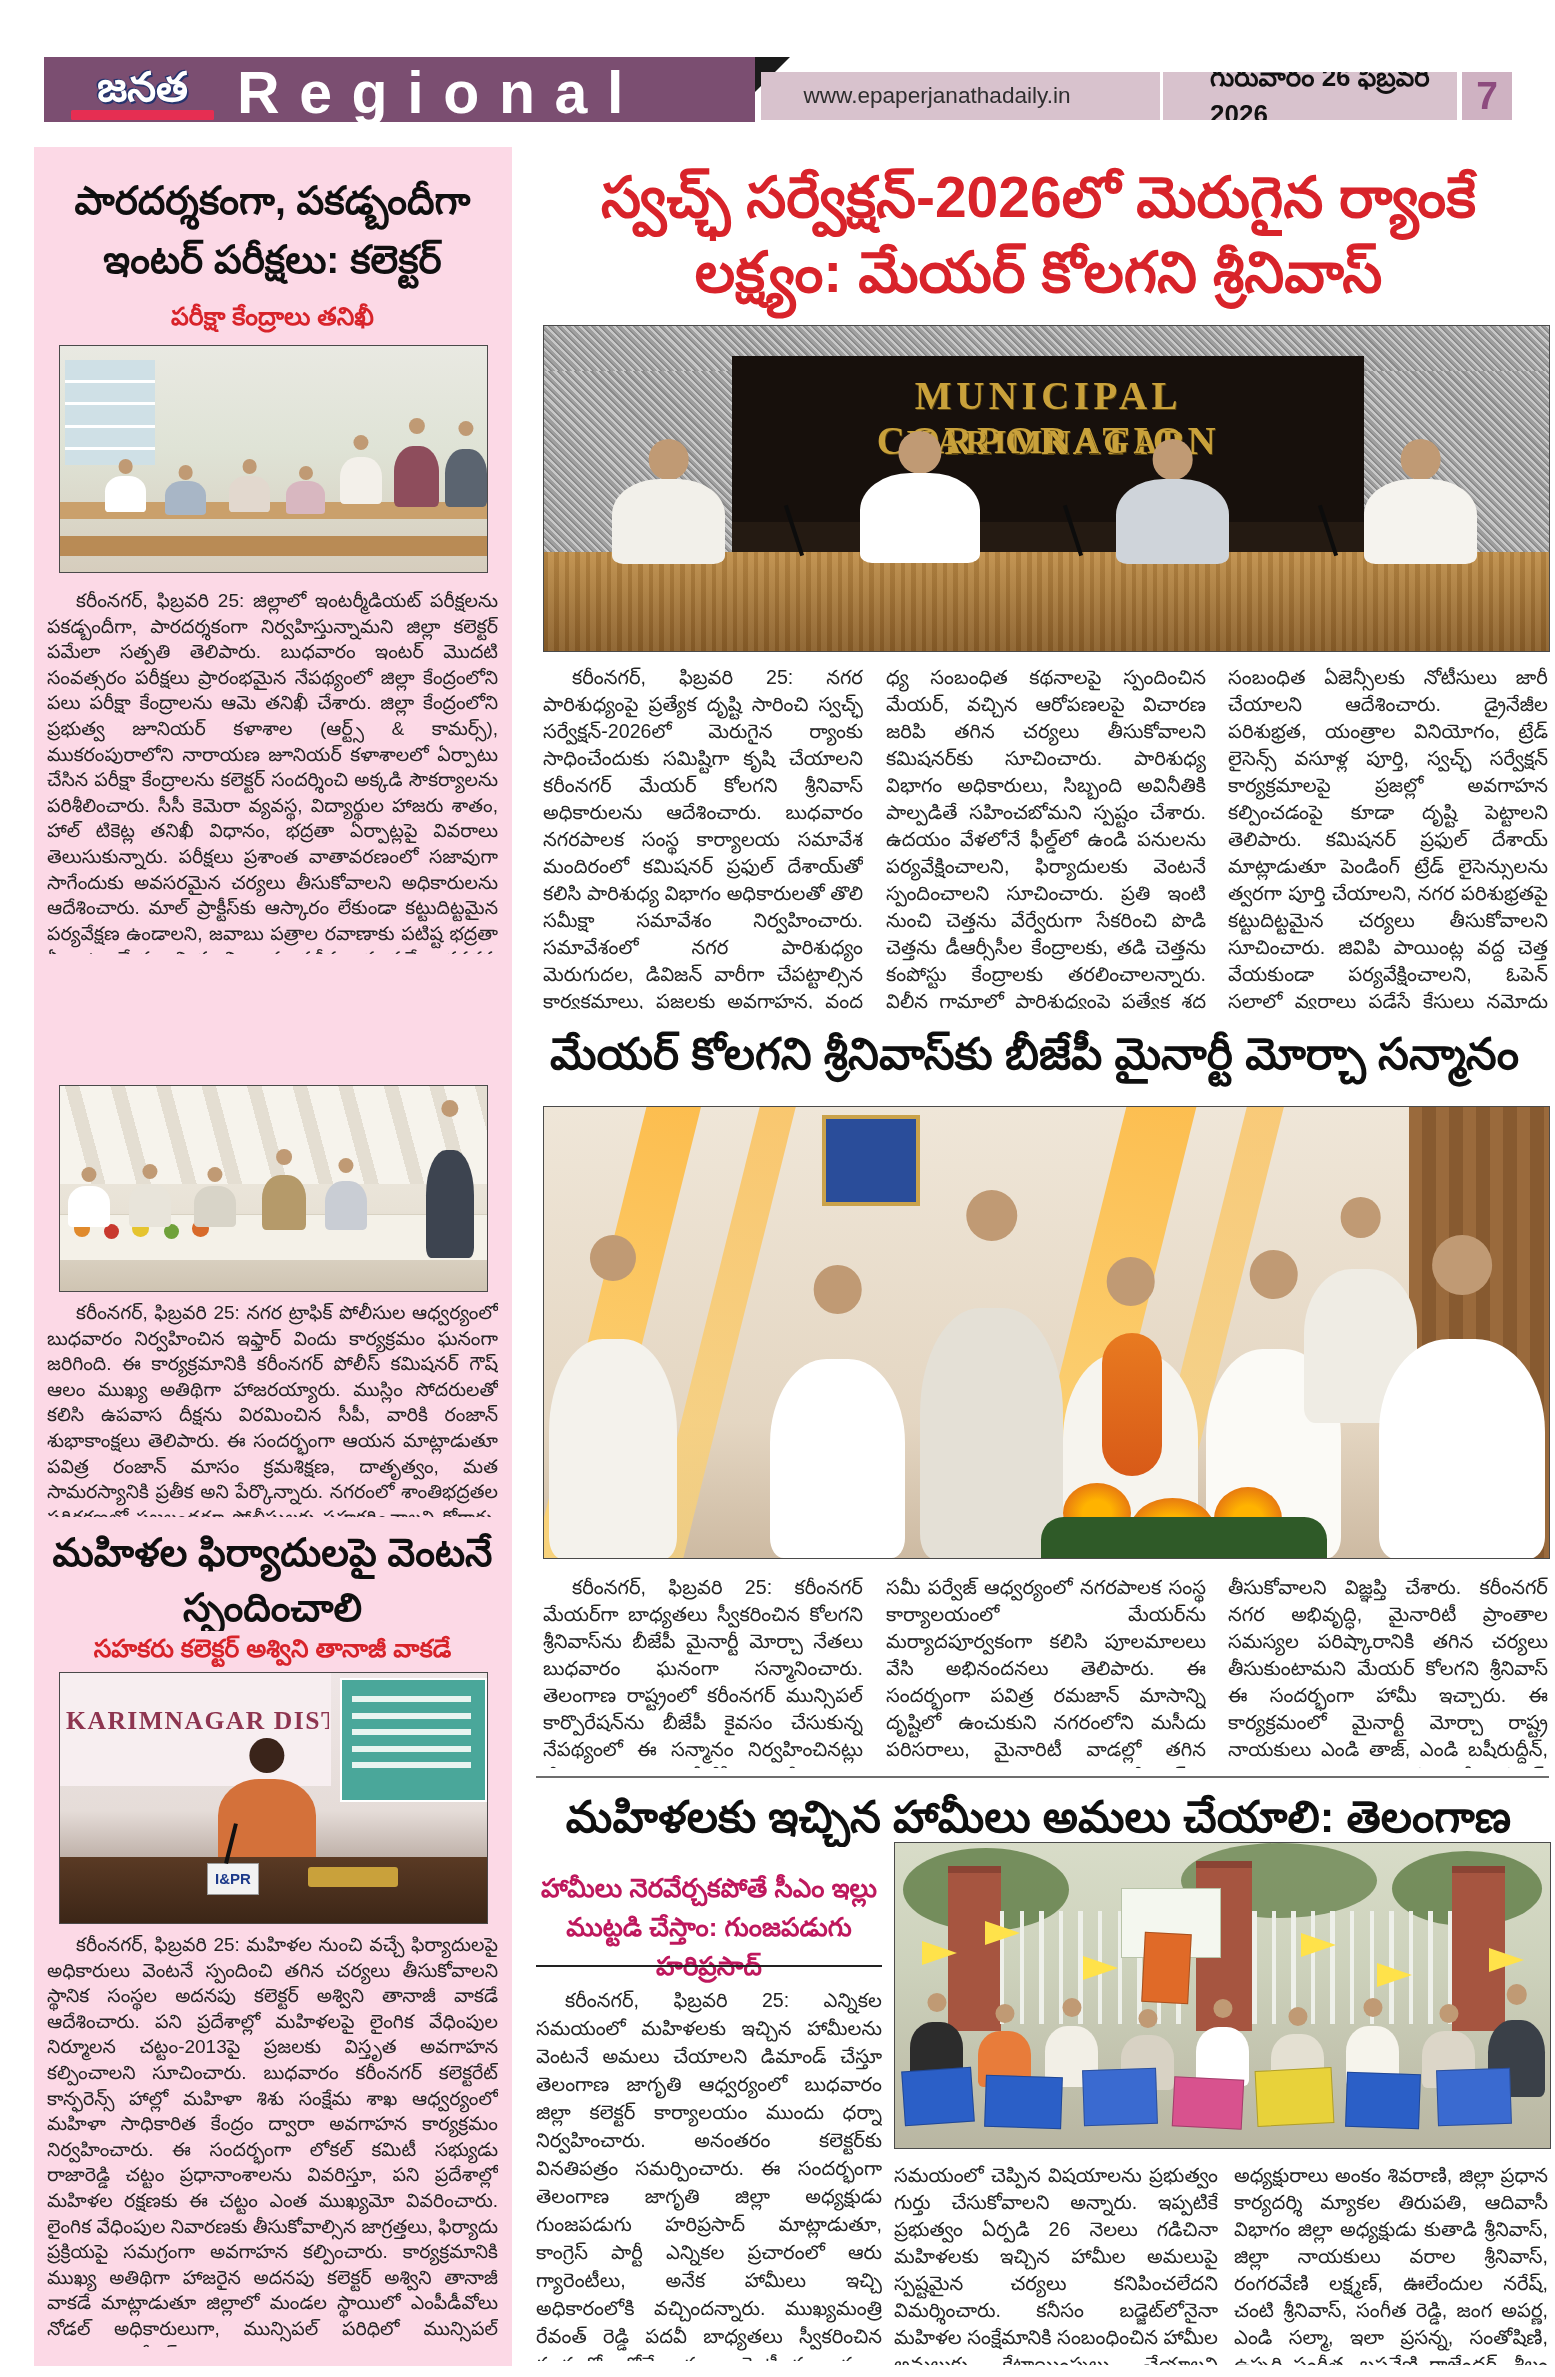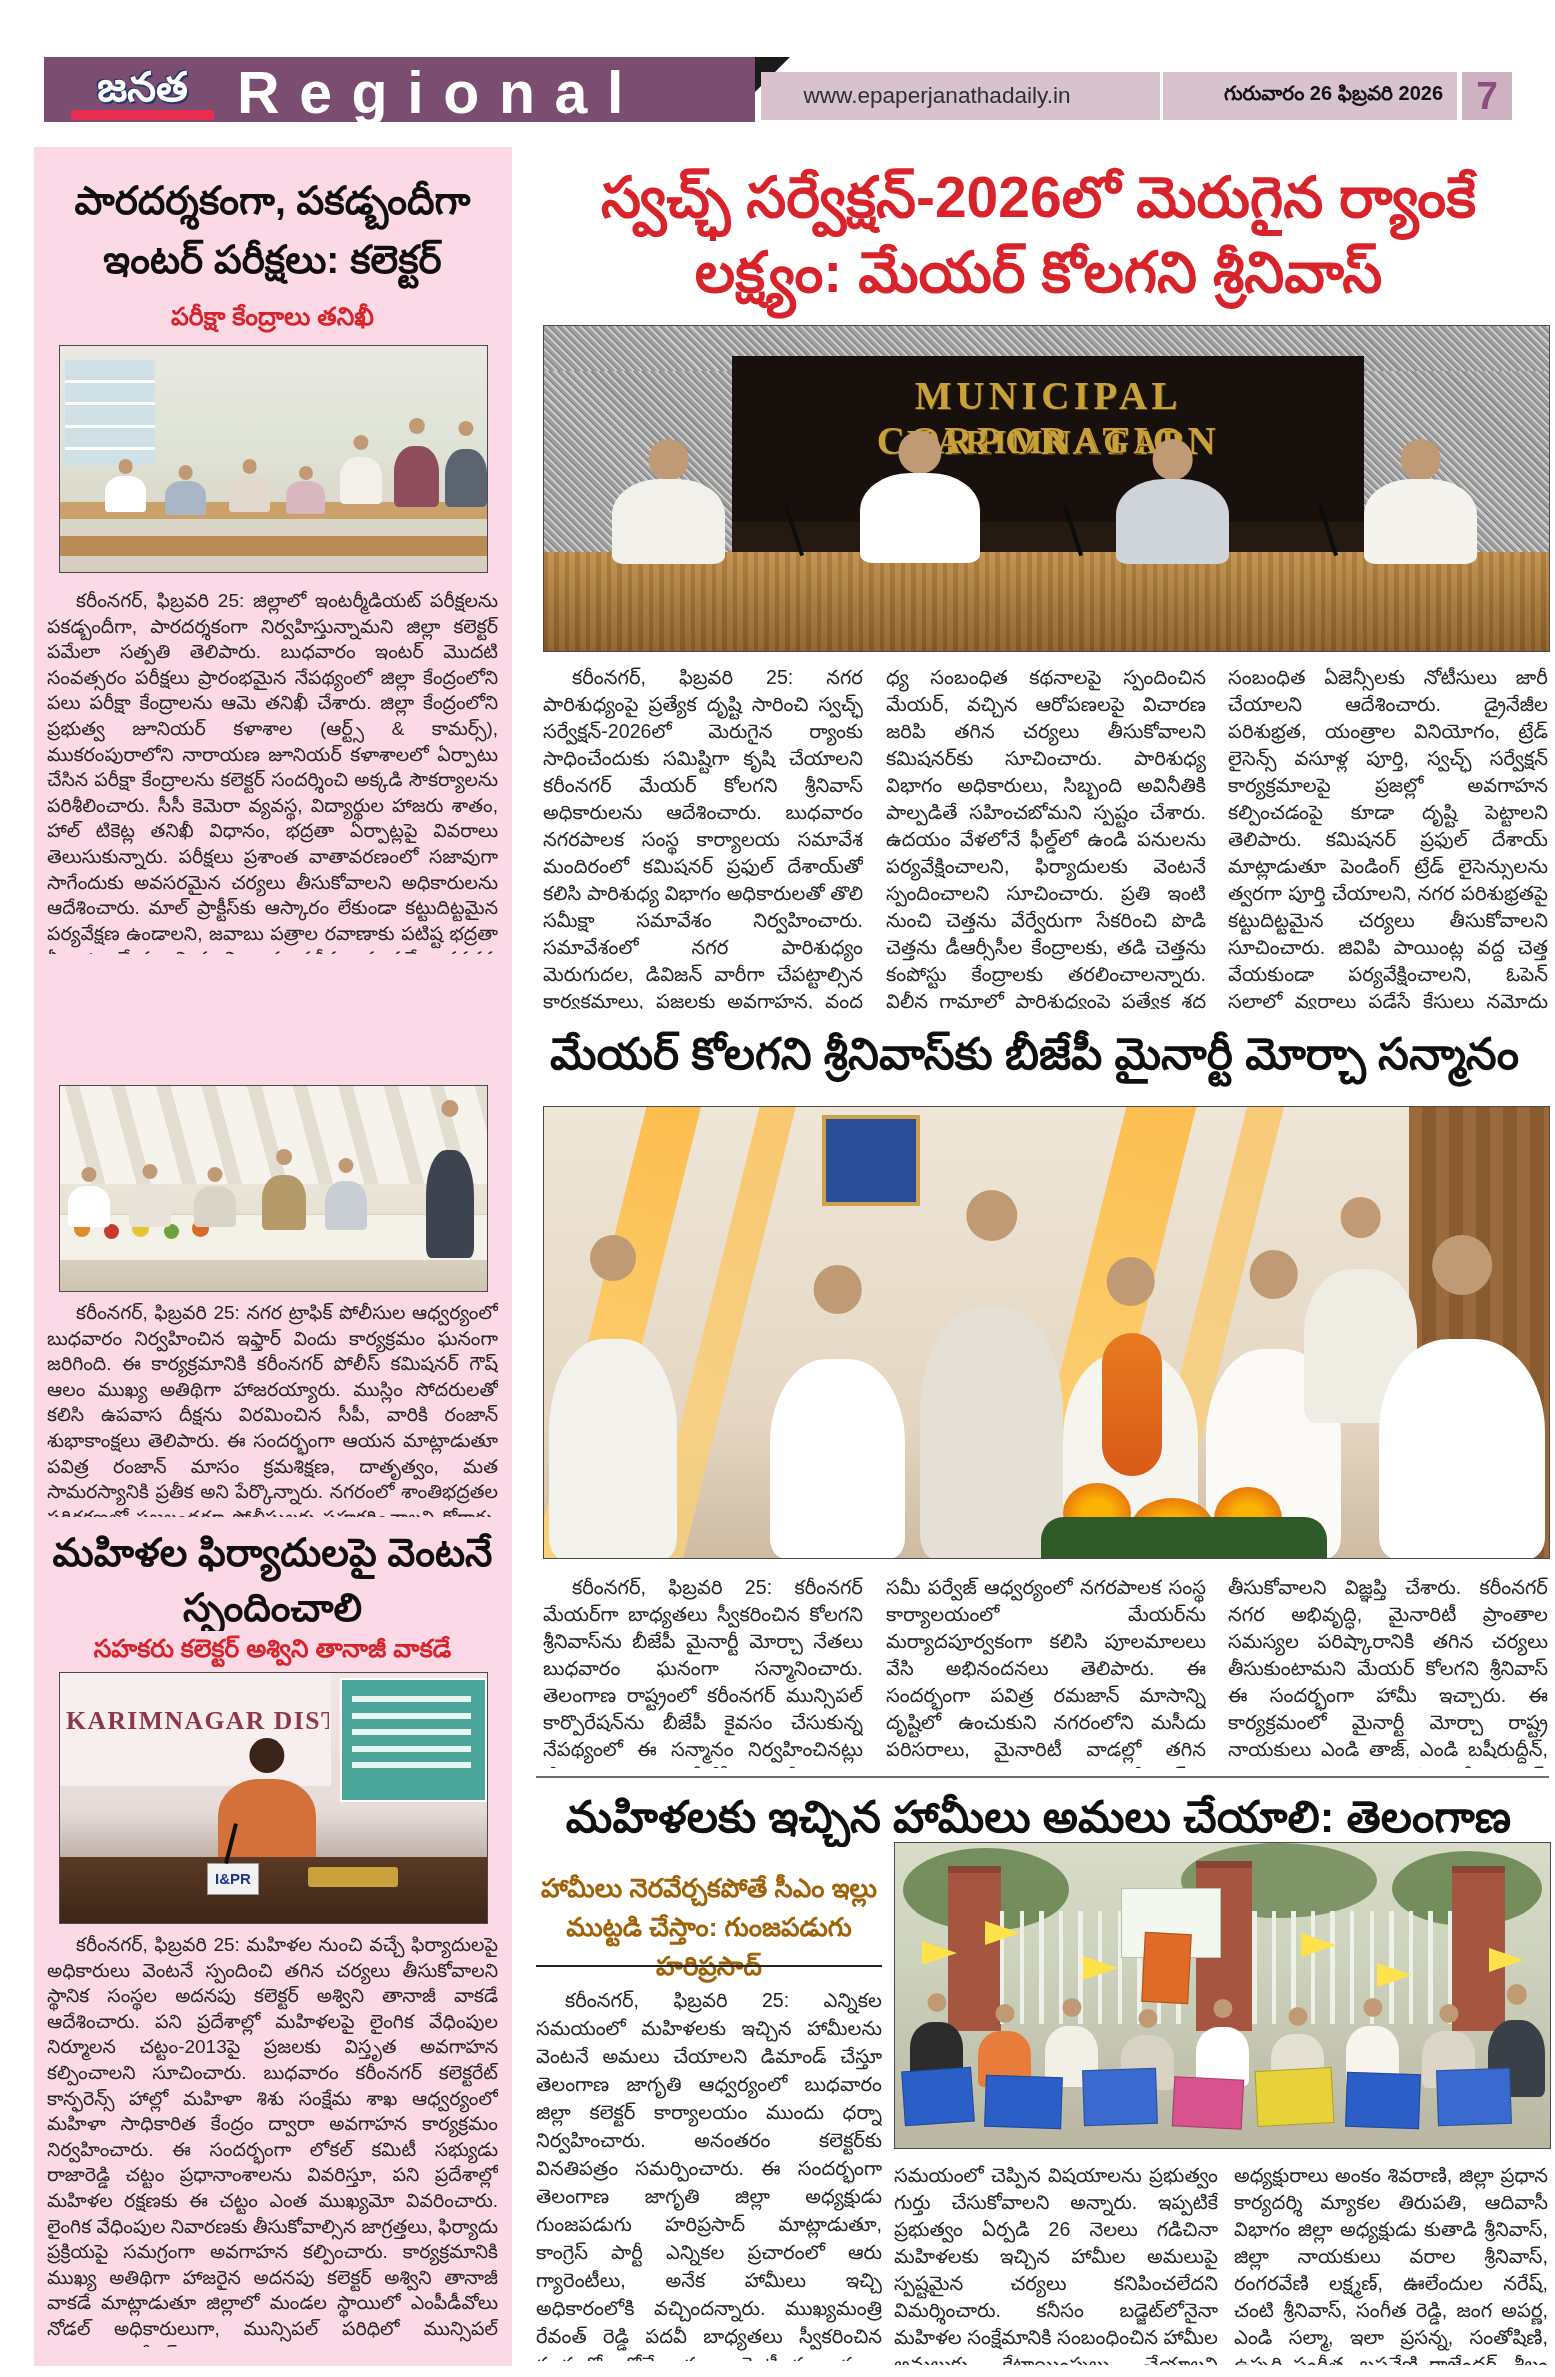--- a/index.html
+++ b/index.html
@@ -9,21 +9,21 @@
   
   .masthead{background:#7b4e71;}
   .fold{width:0;height:0;border-top:35px solid #1a1a1a;border-right:35px solid transparent;}
   .regional{color:#fff;font-weight:bold;letter-spacing:19.6px;font-size:59px;line-height:62px;white-space:nowrap;}
   .logo-wrap{text-align:center;}
   .logo-te{color:#fff;font-weight:bold;font-size:41px;line-height:42px;text-shadow:0 0 1.5px #27356e,1.5px 1.5px 0 #27356e,-1.5px -1.5px 0 #27356e;}
   .logo-strip{background:#e62e52;height:10.5px;margin-top:1.5px;border-radius:1.5px;}
   .strip{background:#d8c2cd;display:flex;align-items:center;gap:47px;}
   .strip .cell{height:100%;display:flex;align-items:center;justify-content:center;overflow:hidden;}
   .web{font-size:22.6px;color:#2e2e2e;}
-  .dateline{font-size:20px;font-weight:bold;color:#111;}
+  .dateline{font-size:26px;font-weight:bold;color:#111;}
   .vline{width:3px;background:#fff;height:100%;}
   .pagebox{background:#cfb2c2;color:#8d4b7e;font-weight:bold;font-size:39px;display:flex;align-items:center;justify-content:center;}
   
   .pink{background:#fcd9e6;}
   .hl-black{font-weight:bold;color:#101010;text-align:center;}
   .hl-sub{font-weight:bold;color:#d8232a;text-align:center;}
   .bodytxt{text-align:justify;color:#242424;overflow:hidden;}
   .bodytxt p{margin:0;text-indent:29px;}
   .hl-red-main{font-weight:bold;color:#d8232a;text-align:center;line-height:1.32;}
   .photo{border:1.5px solid #4a4a4a;overflow:hidden;background:#ddd;}
@@ -33,21 +33,21 @@
   .person::before{content:'';position:absolute;left:50%;transform:translateX(-50%);top:0;width:36%;aspect-ratio:1/1;border-radius:50%;background:var(--skin,#c09a74);}
   .person::after{content:'';position:absolute;left:0;right:0;bottom:0;top:32%;border-radius:42% 42% 10% 10%;background:var(--shirt,#ffffff);}
   .goldtxt{font-family:"Liberation Serif",serif;color:#c9a13b;font-weight:bold;text-align:center;letter-spacing:4.5px;text-shadow:0.8px 0.8px 0 #5a4410;}
   .granite{background:repeating-linear-gradient(45deg,#9f9f9f 0 2.3px,#c8c8c8 2.3px 4.5px,#8a8a8a 4.5px 6px);}
   .wood{background:linear-gradient(#c08f49,#8a5f2a);}
   .grain{background:repeating-linear-gradient(90deg,rgba(60,30,5,.12) 0 4.5px,rgba(255,255,255,.06) 4.5px 10.5px);}
   .beam{background:linear-gradient(#ffb534,#ffd97a);transform:rotate(14deg);opacity:.85;}
   .flower{border-radius:50%;background:radial-gradient(#ffb300 30%,#e87c10 70%);}
   .flagyellow{width:0;height:0;border-left:35px solid #ffe24a;border-top:12px solid transparent;border-bottom:12px solid transparent;}
   .placard{border:1.5px solid rgba(0,0,0,.25);}
-  .redsub2{font-weight:bold;color:#a16207;text-align:center;line-height:1.5;}
+  .redsub2{font-weight:bold;color:#be185d;text-align:center;line-height:1.5;}
 </style>
 </head>
 <body>
 
 <div class="page">
 
   <div class="abs masthead" style="left:44px;top:57px;width:711px;height:65px;"></div>
   <div class="abs fold" style="left:755px;top:57px;"></div>
 
   <div class="abs logo-wrap" style="left:71px;top:66px;width:143px;">

